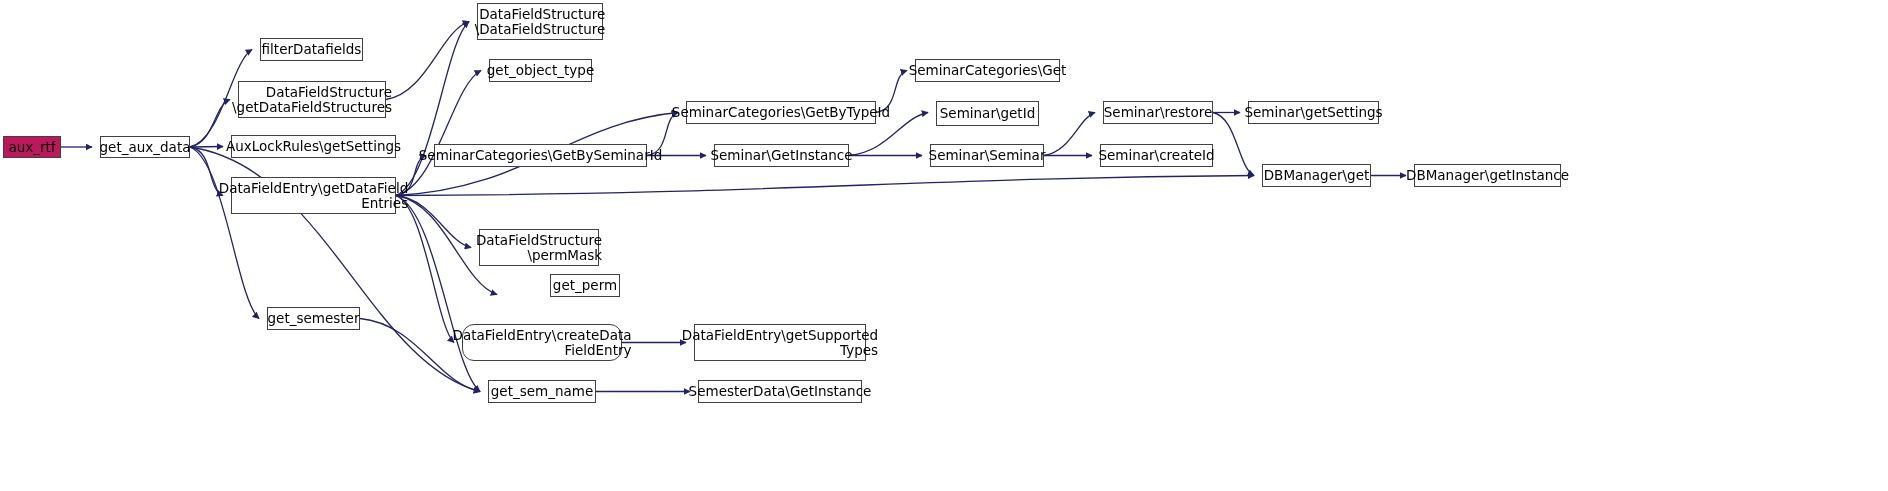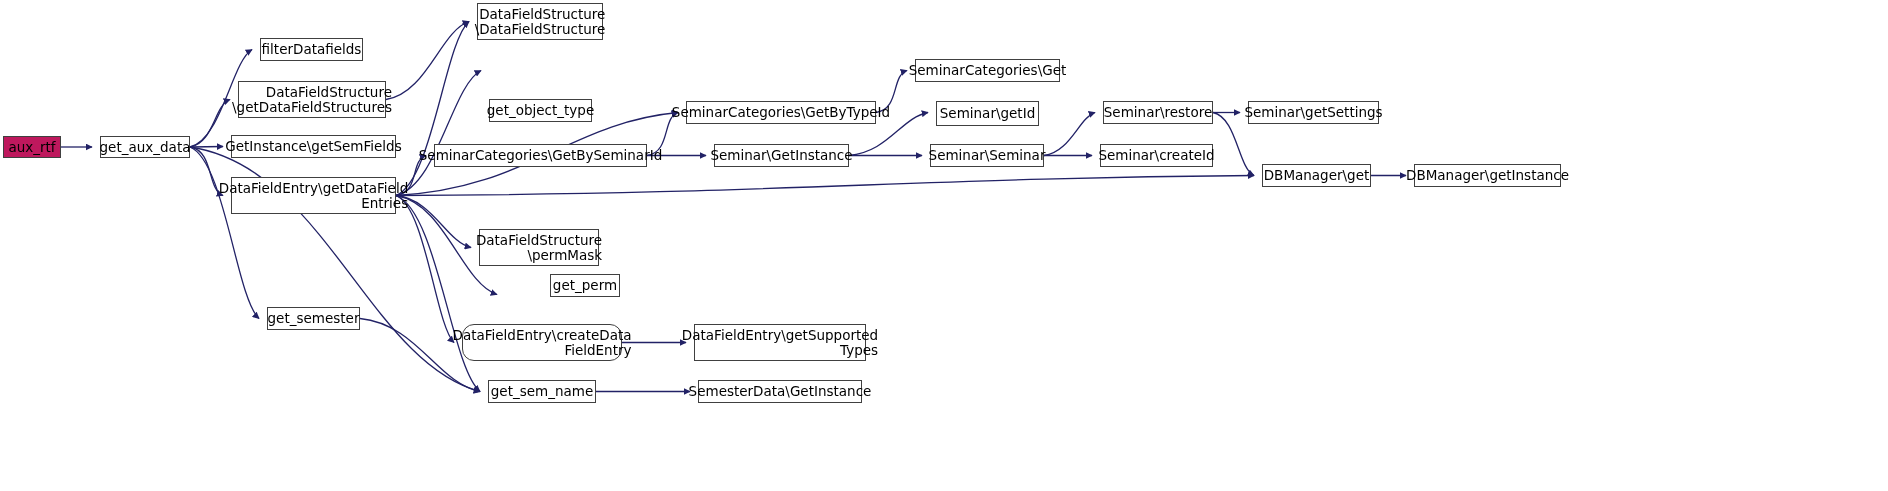--- a/index.html
+++ b/index.html
@@ -83,26 +83,26 @@
       <path d="M 1371 175.5 L 1406 175.5" fill="none" stroke="#222266" stroke-width="1.3" marker-end="url(#arrow)"></path>
       <path d="M 360 318.5 C 417.6 324.34, 436.8 382.74, 480 391.5" fill="none" stroke="#222266" stroke-width="1.3" marker-end="url(#arrow)"></path>
       <path d="M 622 342.5 L 686 342.5" fill="none" stroke="#222266" stroke-width="1.3" marker-end="url(#arrow)"></path>
       <path d="M 596 391.5 L 690 391.5" fill="none" stroke="#222266" stroke-width="1.3" marker-end="url(#arrow)"></path>
     </svg>
 <div class="node root" style="left: 3px; top: 136px; width: 58px; height: 22px;">aux_rtf</div>
     <div class="node" style="left: 100px; top: 136px; width: 90px; height: 22px;">get_aux_data</div>
     <div class="node" style="left: 260px; top: 38px; width: 103px; height: 23px;">filterDatafields</div>
     <div class="node" style="left: 238px; top: 81px; width: 148px; height: 37px;">DataFieldStructure
 \getDataFieldStructures</div>
-    <div class="node" style="left: 231px; top: 135px; width: 165px; height: 23px;">GetInstance\getSemFields</div>
+    <div class="node" style="left: 231px; top: 135px; width: 165px; height: 23px;">AuxLockRules\getSettings</div>
     <div class="node" style="left: 231px; top: 177px; width: 165px; height: 37px;">DataFieldEntry\getDataField
 Entries</div>
     <div class="node" style="left: 477px; top: 3px; width: 126px; height: 37px;">DataFieldStructure
 \DataFieldStructure</div>
-    <div class="node" style="left: 489px; top: 59px; width: 103px; height: 23px; margin-top: 40px;">get_object_type</div>
+    <div class="node" style="left: 489px; top: 59px; width: 103px; height: 23px;">get_object_type</div>
     <div class="node" style="left: 686px; top: 101px; width: 190px; height: 23px;">SeminarCategories\GetByTypeId</div>
     <div class="node" style="left: 434px; top: 144px; width: 213px; height: 23px;">SeminarCategories\GetBySeminarId</div>
     <div class="node" style="left: 714px; top: 144px; width: 135px; height: 23px;">Seminar\GetInstance</div>
     <div class="node" style="left: 915px; top: 59px; width: 145px; height: 23px;">SeminarCategories\Get</div>
     <div class="node" style="left: 936px; top: 101px; width: 103px; height: 25px;">Seminar\getId</div>
     <div class="node" style="left: 930px; top: 144px; width: 114px; height: 23px;">Seminar\Seminar</div>
     <div class="node" style="left: 1103px; top: 101px; width: 110px; height: 23px;">Seminar\restore</div>
     <div class="node" style="left: 1100px; top: 144px; width: 113px; height: 23px;">Seminar\createId</div>
     <div class="node" style="left: 1248px; top: 101px; width: 131px; height: 23px;">Seminar\getSettings</div>
     <div class="node" style="left: 1262px; top: 164px; width: 109px; height: 23px;">DBManager\get</div>

